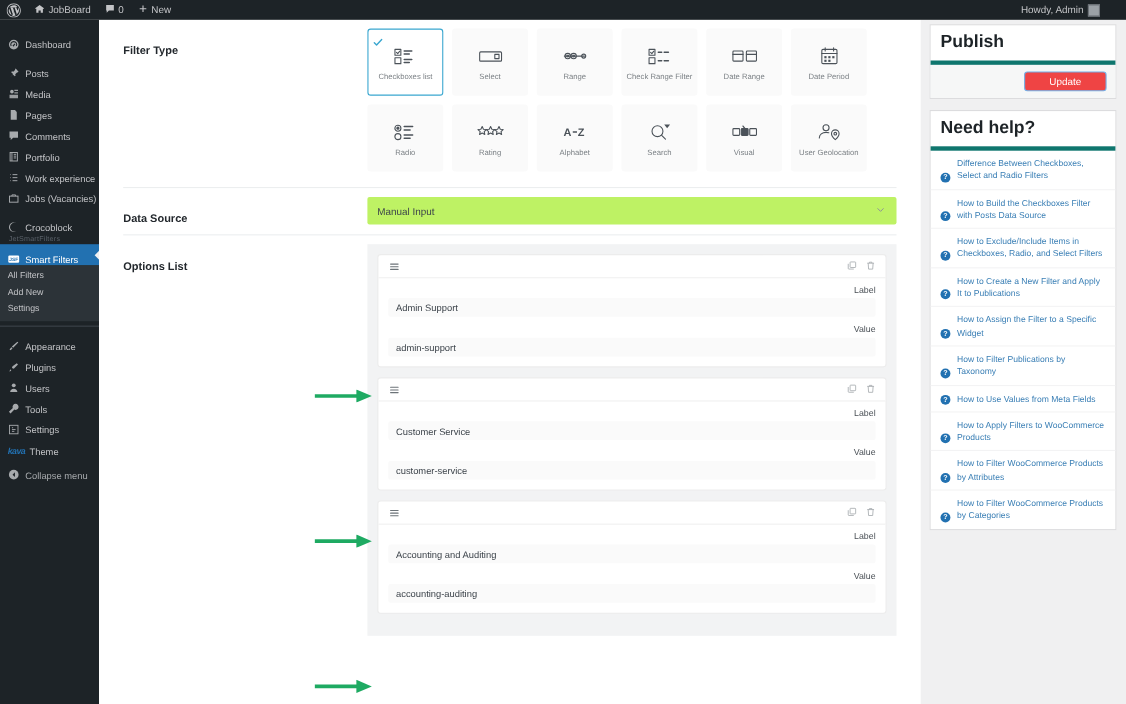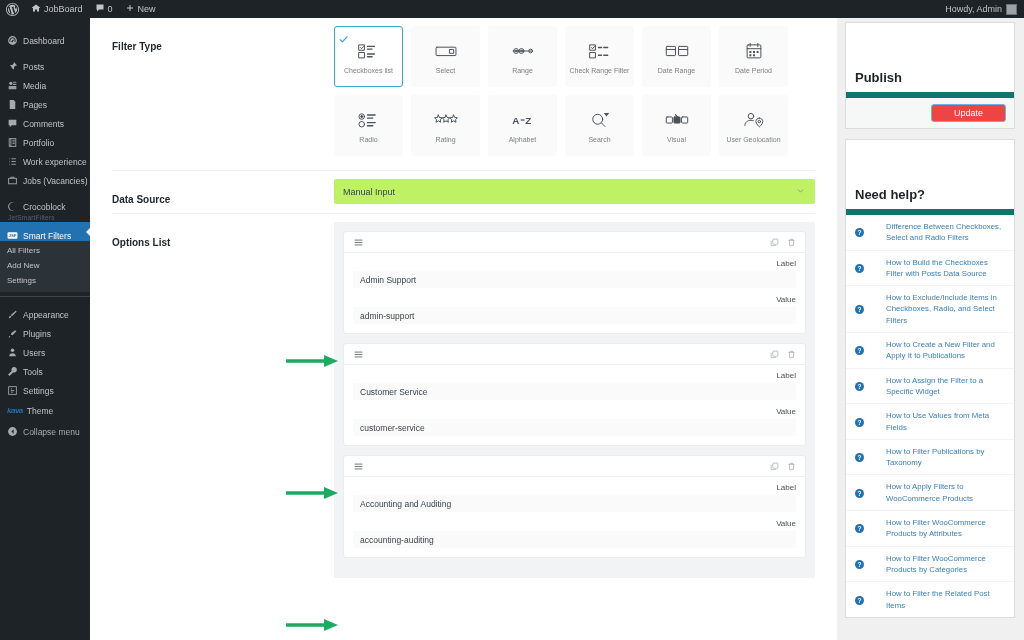--- a/index.html
+++ b/index.html
@@ -13,21 +13,21 @@
 
   
   #adminbar {
     position: absolute; top: 0; left: 0; width: 1024px; height: 18px;
     background: #1d2327; color: #c3c4c7;
     display: flex; align-items: center;
     font-size: 9px;
     z-index: 50;
   }
   .ab-item { display: flex; align-items: center; gap: 3px; padding: 0 6px; height: 18px; color: #c3c4c7; }
-  .ab-right { margin-left: auto; display: flex; align-items: center; gap: 4px; padding-right: 7px; }
+  .ab-right { margin-left: auto; display: flex; align-items: center; gap: 4px; padding-right: 24px; }
   .avatar-sq { width: 11px; height: 11px; background: #9ba1a6; border: 1px solid #6d7278; }
   .wp-logo svg { display:block; }
 
   
   #adminmenu {
     position: absolute; top: 18px; left: 0; width: 90px; height: 622px;
     background: #1d2327; color: #c3c4c7; font-size: 8.5px;
   }
   .menu-item {
     display: flex; align-items: flex-end; gap: 5px;
@@ -128,33 +128,33 @@
     left: 196px;
   }
 
   
   #side-col {
     position: absolute; right: 0; top: 0; width: 187px; height: 622px;
     padding: 4px 9px 0 8px;
   }
   .box { background: #fff; border: 1px solid #dcdcde; margin-bottom: 10px; }
   .box-title {
-    font-size: 13px; font-weight: 700; color: #1d2327;
-    padding: 7px 9px; border-bottom: 6px solid #0f766e; margin-top: 40px;
+    font-size: 16px; font-weight: 700; color: #1d2327;
+    padding: 7px 9px; border-bottom: 4px solid #0f766e;
   }
   .publish-foot {
     background: #f6f7f7; padding: 6px 8px; display: flex; justify-content: flex-end;
   }
   .btn-update {
     background: #ef4444; color: #fff; font-size: 9px;
     border: 1px solid #72aee6; border-radius: 3px;
     padding: 3px 22px; cursor: pointer; font-family: inherit;
   }
   .help-item {
-    display: flex; gap: 22px; align-items: center;
+    display: flex; gap: 6px; align-items: flex-end;
     padding: 6px 9px; border-bottom: 1px solid #f3f3f4;
   }
   .help-item:last-child { border-bottom: none; }
   .q-badge {
     flex: 0 0 9px; width: 9px; height: 9px; border-radius: 50%;
     background: #2271b1; color: #fff; font-size: 6.5px; font-weight: 700;
     display: flex; align-items: center; justify-content: center; margin-top: 1px;
   }
   .help-link { font-size: 7.8px; color: #3a7fb5; line-height: 1.45; text-decoration: none; }
 </style>
@@ -657,39 +657,35 @@
           <div class="help-item">
     <span class="q-badge">?</span>
     <a class="help-link">How to Create a New Filter and Apply It to Publications</a>
           </div>
           <div class="help-item">
     <span class="q-badge">?</span>
     <a class="help-link">How to Assign the Filter to a Specific Widget</a>
           </div>
           <div class="help-item">
     <span class="q-badge">?</span>
+    <a class="help-link">How to Filter Publications by Taxonomy</a>
+          </div>
+          <div class="help-item">
+    <span class="q-badge">?</span>
     <a class="help-link">How to Use Values from Meta Fields</a>
           </div>
           <div class="help-item">
     <span class="q-badge">?</span>
-    <a class="help-link">How to Filter Publications by Taxonomy</a>
-          </div>
-          <div class="help-item">
-    <span class="q-badge">?</span>
     <a class="help-link">How to Apply Filters to WooCommerce Products</a>
           </div>
           <div class="help-item">
     <span class="q-badge">?</span>
     <a class="help-link">How to Filter WooCommerce Products by Attributes</a>
           </div>
           <div class="help-item">
     <span class="q-badge">?</span>
     <a class="help-link">How to Filter WooCommerce Products by Categories</a>
           </div>
-          <div class="help-item">
-    <span class="q-badge">?</span>
-    <a class="help-link">How to Filter the Related Post Items</a>
-          </div>
         </div>
     </div>
 
   </div>
 </div>
 
 </body></html>

